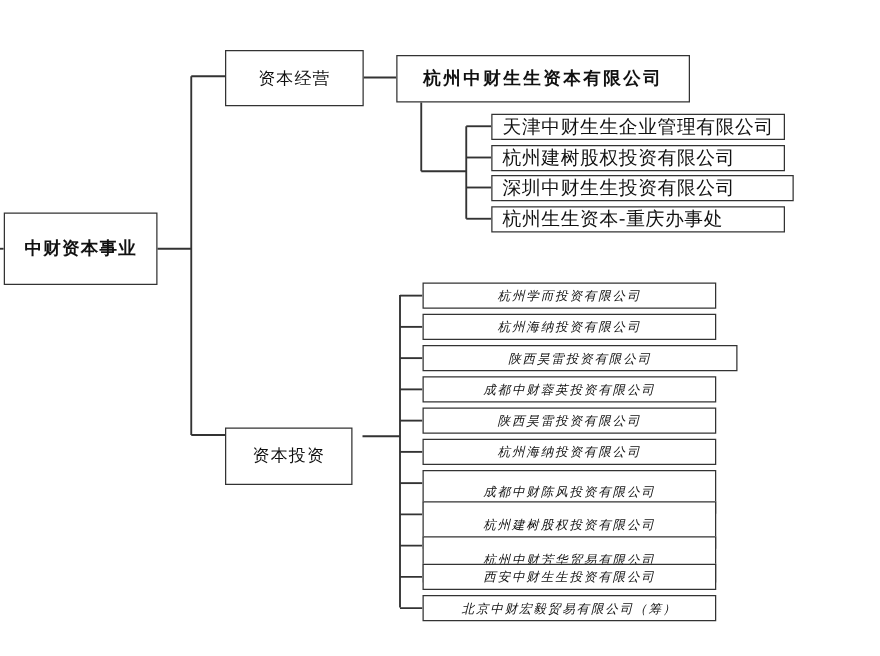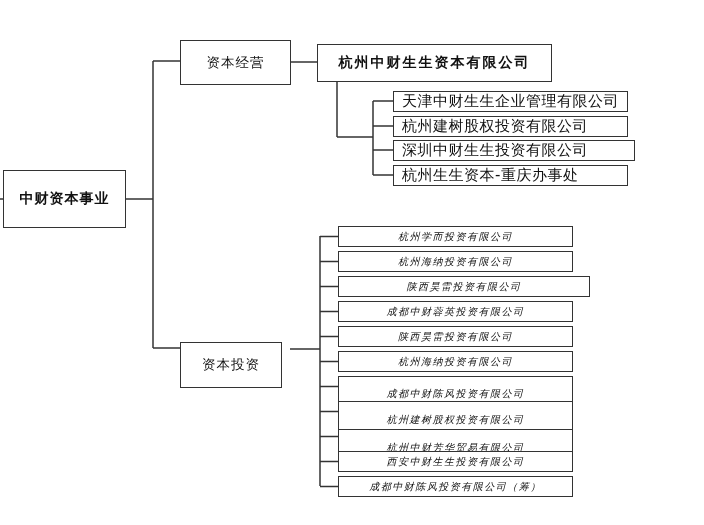--- a/index.html
+++ b/index.html
@@ -110,15 +110,15 @@
   <div class="box inv" style="left: 338px; top: 401px; width: 235px; height: 38px;">
       <span>杭州建树股权投资有限公司</span>
     </div>
   <div class="box inv" style="left: 338px; top: 429px; width: 235px; height: 37px;">
       <span>杭州中财芳华贸易有限公司</span>
     </div>
   <div class="box inv" style="left: 338px; top: 451px; width: 235px; height: 21px;">
       <span>西安中财生生投资有限公司</span>
     </div>
   <div class="box inv" style="left: 338px; top: 476px; width: 235px; height: 21px;">
-      <span>成都中财陈风投资有限公司（筹）</span>
+      <span>北京中财宏毅贸易有限公司（筹）</span>
     </div>
 </div>
 
 </body></html>

